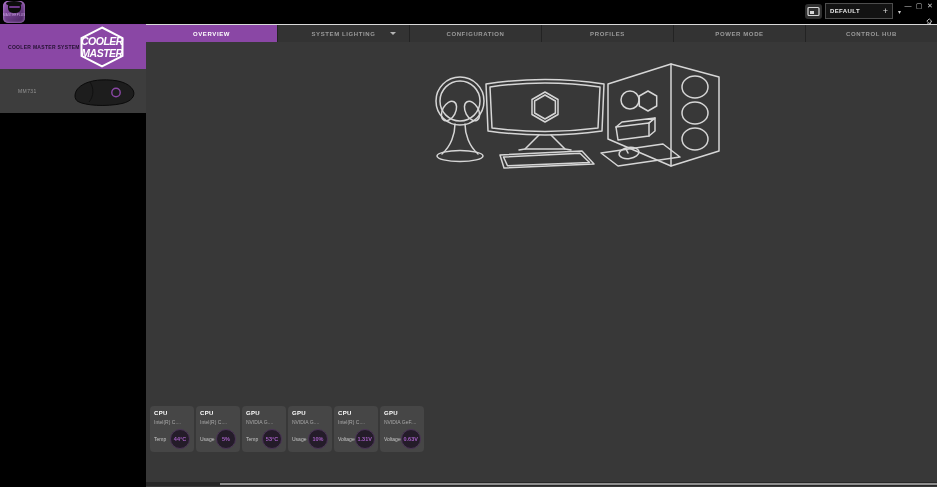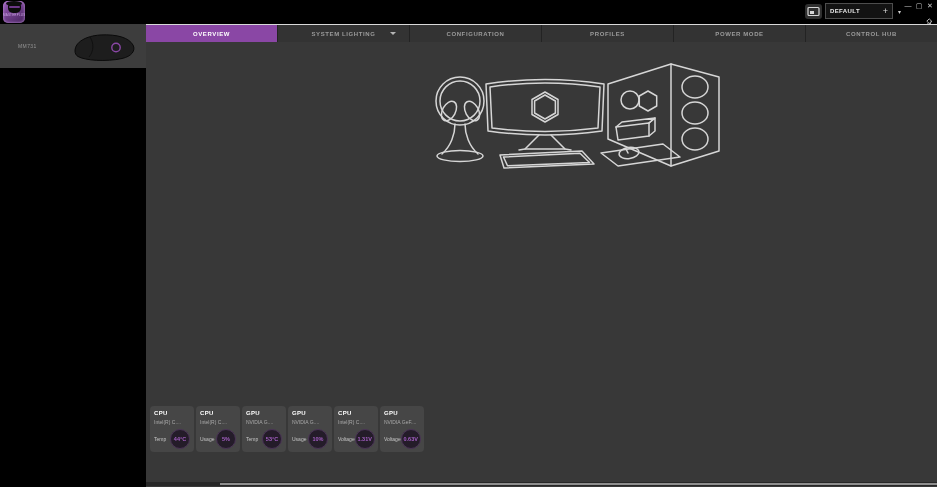--- a/index.html
+++ b/index.html
@@ -102,20 +102,28 @@
     <div class="win-btn">✕</div>
   </div>
   <div class="pin-btn">
     <svg width="9" height="9" viewBox="0 0 9 9">
       <path d="M5.2,0.8 L8,3.6 L6.2,4.2 L6.6,6.4 L4.6,4.9 L1.2,8.2 M4.6,4.9 L2.8,3.2 L5.2,0.8" fill="none" stroke="#c8c8c8" stroke-width="0.9"></path>
     </svg>
   </div>
 </div>
 
 <div class="sidebar">
+  <div class="sb-header">
+    <div class="sb-system-label">COOLER MASTER SYSTEM</div>
+    <svg class="cm-logo" width="48" height="42" viewBox="0 0 48 42">
+      <polygon points="24,1.5 44.5,12 44.5,30 24,40.5 3.5,30 3.5,12" fill="none" stroke="#fff" stroke-width="2"></polygon>
+      <text x="24" y="18.5" text-anchor="middle" font-family="Liberation Sans, sans-serif" font-size="10.5" font-weight="bold" font-style="italic" fill="#fff" letter-spacing="-0.5">COOLER</text>
+      <text x="24" y="30.5" text-anchor="middle" font-family="Liberation Sans, sans-serif" font-size="10.5" font-weight="bold" font-style="italic" fill="#fff" letter-spacing="-0.5">MASTER</text>
+    </svg>
+  </div>
 
   <div class="device-item">
     <div class="device-label">MM731</div>
     <svg class="device-img" width="72" height="34" viewBox="0 0 72 34">
       <path d="M7,22 C7,13 18,7 32,6 C50,5 61,9 65,16 C68,21.5 63.5,27.5 54,29.5 C38,33 17,31.5 10,27.5 C8,26.3 7,24.3 7,22 Z" fill="#1d1d1d" stroke="#0a0a0a" stroke-width="1"></path>
       <path d="M22,8 C26,14 26,22 21,28" fill="none" stroke="#101010" stroke-width="1"></path>
       <circle cx="48" cy="18.5" r="4.2" fill="none" stroke="#8a47a5" stroke-width="1.4"></circle>
     </svg>
   </div>
 </div>

